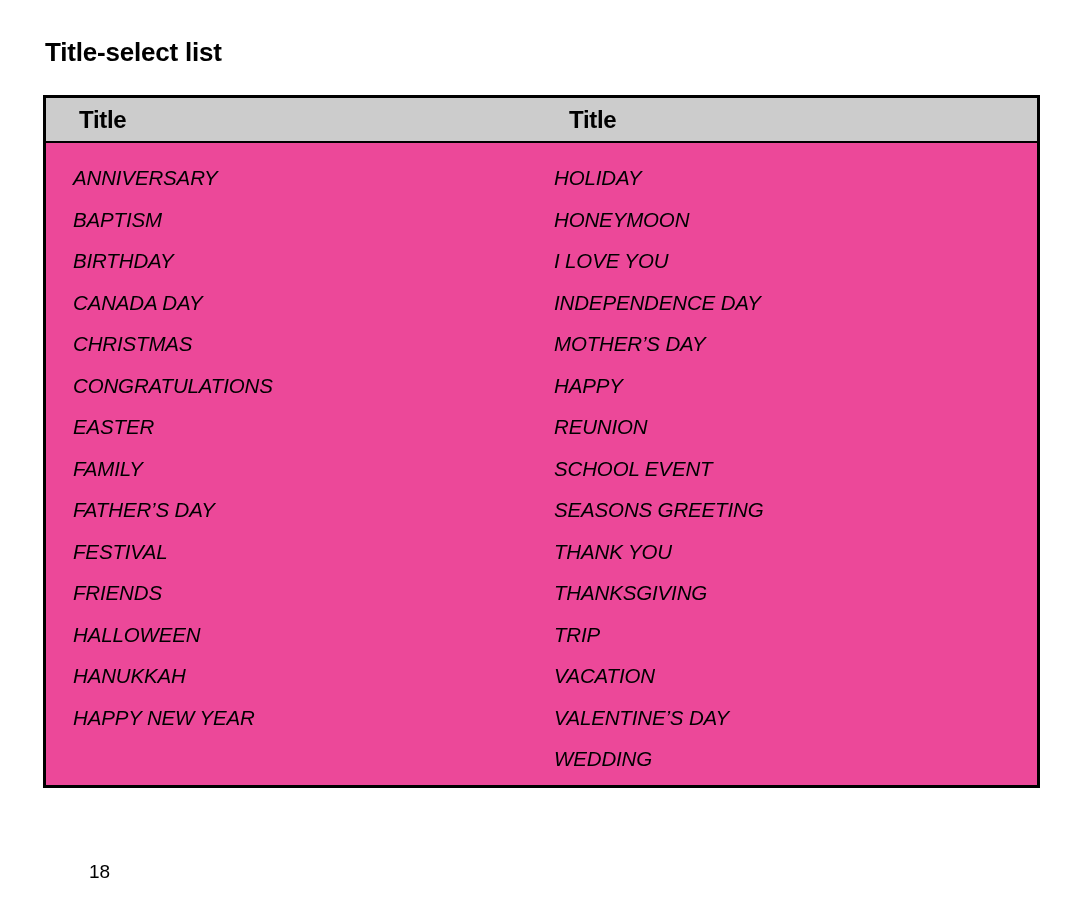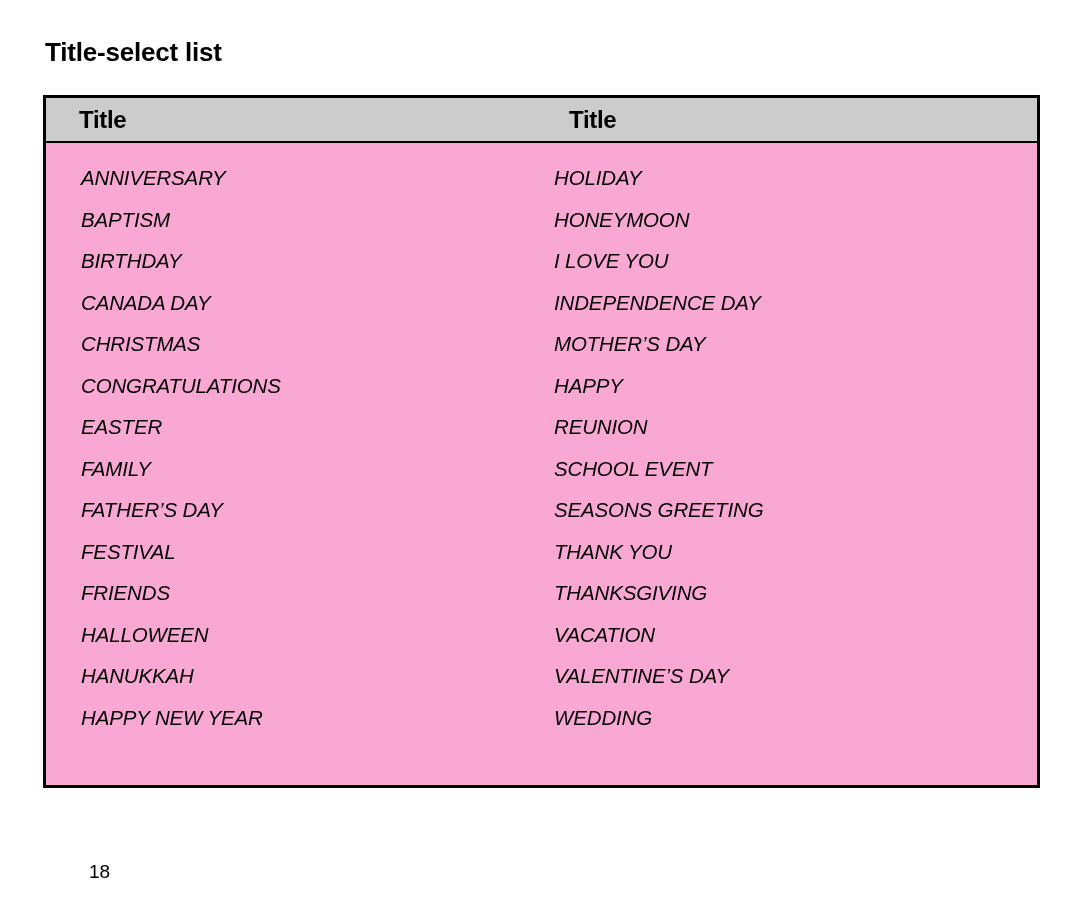--- a/index.html
+++ b/index.html
@@ -36,21 +36,21 @@
 
   
   .table-frame {
     position: absolute;
     left: 43px;
     top: 95px;
     width: 997px;
     height: 693px;
     border: 3px solid #000000;
     box-sizing: border-box;
-    background: #f9a8d4;
+    background: #ec4899;
   }
 
   .table-header {
     height: 45px;
     background: #cccccc;
     border-bottom: 2px solid #000000;
     box-sizing: border-box;
     position: relative;
   }
 
@@ -68,21 +68,21 @@
 
   .table-body {
     position: relative;
     height: 642px;
   }
 
   .body-col {
     position: absolute;
     top: 0;
   }
-  .body-col.col1 { left: 35px; }
+  .body-col.col1 { left: 27px; }
   .body-col.col2 { left: 508px; }
 
   .list-row {
     height: 41.5px;
     line-height: 41.5px;
     font-size: 20.5px;
     font-style: italic;
     letter-spacing: -0.15px;
     white-space: nowrap;
   }
@@ -138,20 +138,21 @@
           <div class="list-row">HONEYMOON</div>
           <div class="list-row">I LOVE YOU</div>
           <div class="list-row">INDEPENDENCE DAY</div>
           <div class="list-row">MOTHER’S DAY</div>
           <div class="list-row">HAPPY</div>
           <div class="list-row">REUNION</div>
           <div class="list-row">SCHOOL EVENT</div>
           <div class="list-row">SEASONS GREETING</div>
           <div class="list-row">THANK YOU</div>
           <div class="list-row">THANKSGIVING</div>
+          <div class="list-row">TRIP</div>
           <div class="list-row">VACATION</div>
           <div class="list-row">VALENTINE’S DAY</div>
           <div class="list-row">WEDDING</div>
         </div>
     </div>
 
   </div>
 
   <div class="page-number">18</div>
 

